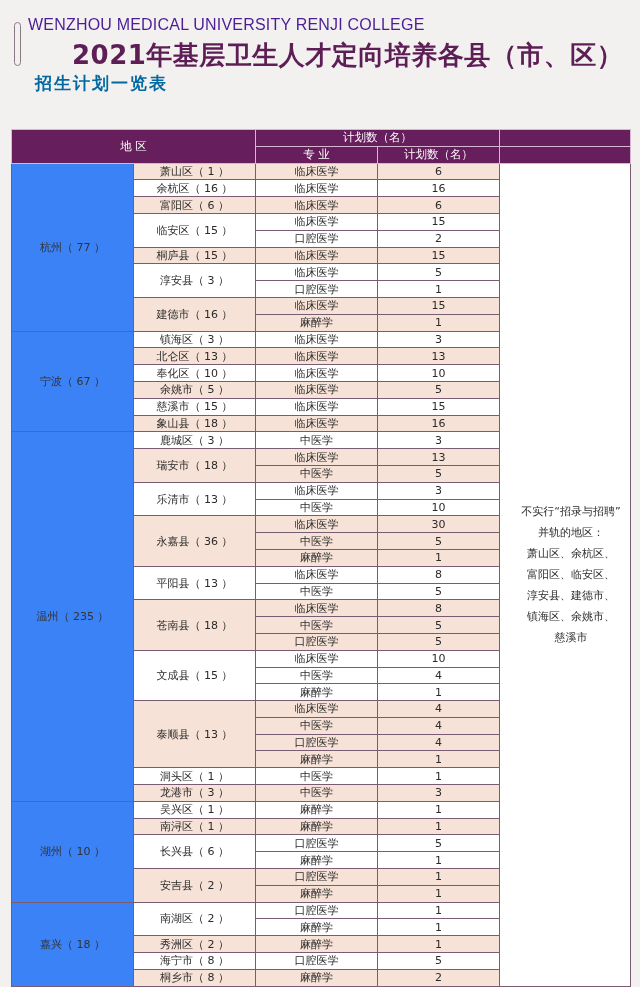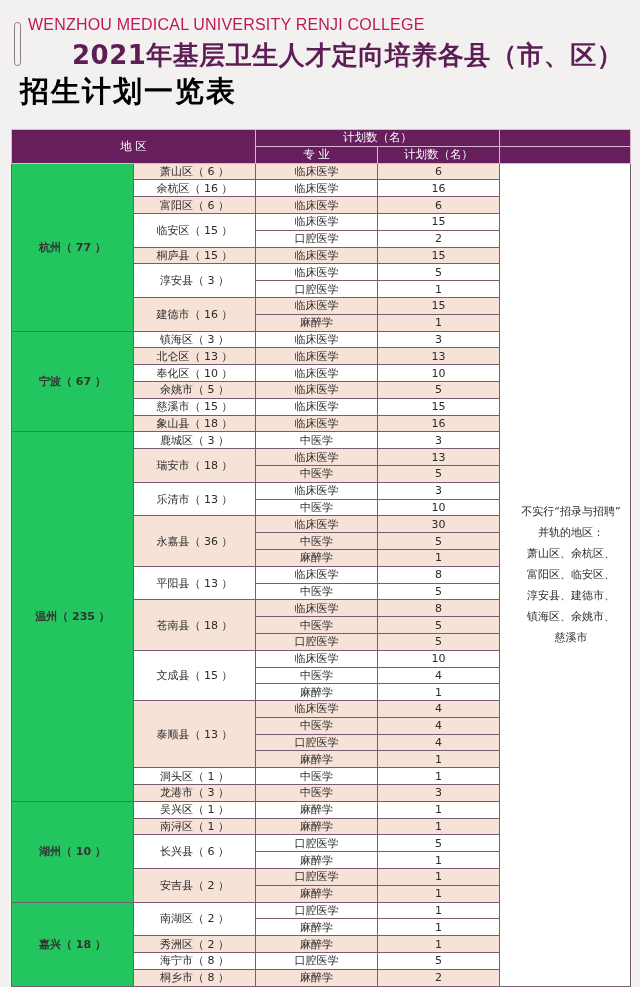--- a/index.html
+++ b/index.html
@@ -10,46 +10,46 @@
     position: relative;
   }
   .header-block { position: absolute; left: 0; top: 0; width: 640px; height: 128px; }
   .bracket {
     position: absolute; left: 14px; top: 22px; width: 5px; height: 42px;
     border: 1.5px solid #8a7a86; border-radius: 4px;
   }
   .subtitle {
     position: absolute; left: 28px; top: 16px;
     font-family: "Liberation Sans", sans-serif;
-    font-size: 16px; color: #be185d; letter-spacing: 0.2px; white-space: nowrap;
+    font-size: 16px; color: #4c1d95; letter-spacing: 0.2px; white-space: nowrap;
   }
   .title {
     position: absolute; left: 28px; top: 38px;
     font-size: 26px; font-weight: bold; color: #5d1d55; white-space: nowrap; letter-spacing: 0.5px; margin-left: 44px;
   }
   .title2 {
-    position: absolute; left: 20px; top: 72px;
-    font-size: 29px; font-weight: bold; color: #000000; white-space: nowrap; letter-spacing: 2px;
+    position: absolute; left: 35px; top: 72px;
+    font-size: 17px; font-weight: bold; color: #0369a1; white-space: nowrap; letter-spacing: 2px;
   }
   table.plan {
     position: absolute; left: 11px; top: 129px; width: 619px;
     border-collapse: collapse; table-layout: fixed;
     font-size: 11px; color: #2b2b2b;
     background: #ffffff;
   }
   table.plan td, table.plan th {
     border: 1px solid #7a5c72; padding: 0; text-align: center;
     height: 15.8px; line-height: 15px; white-space: nowrap; overflow: hidden;
   }
   table.plan th {
     background: #661e5c; color: #ffffff; font-weight: normal;
     border-color: #d9b6d0; font-size: 11.5px;
   }
   tr.shade td.cnty, tr.shade td.maj, tr.shade td.num { background: #f7e2d7; }
-  td.city { background: #22c55e; color: #333; font-weight: bold; }
+  td.city { background: #3b82f6; color: #333; }
   td.note {
     background: #ffffff; text-align: left; vertical-align: middle;
     white-space: normal !important; padding-left: 12px !important;
     font-size: 11px; line-height: 21px !important; color: #2b2b2b;
   }
   .note-line { display: block; }
 </style>
 </head>
 <body>
 
@@ -76,21 +76,21 @@
     </tr>
     <tr>
       <th>专  业</th>
       <th>计划数（名）</th>
       <th></th>
     </tr>
   </thead>
   <tbody id="plan-body">
       <tr class="shade">
         <td class="city" rowspan="10">杭州（ 77 ）</td>
-        <td class="cnty" rowspan="1">萧山区（ 6 ）</td>
+        <td class="cnty" rowspan="1">萧山区（ 1 ）</td>
         <td class="maj">临床医学</td>
         <td class="num">6</td>
         <td class="note" rowspan="49">
           <span class="note-line">不实行“招录与招聘”</span>
           <span class="note-line">并轨的地区：</span>
           <span class="note-line">萧山区、余杭区、</span>
           <span class="note-line">富阳区、临安区、</span>
           <span class="note-line">淳安县、建德市、</span>
           <span class="note-line">镇海区、余姚市、</span>
           <span class="note-line">慈溪市</span>

